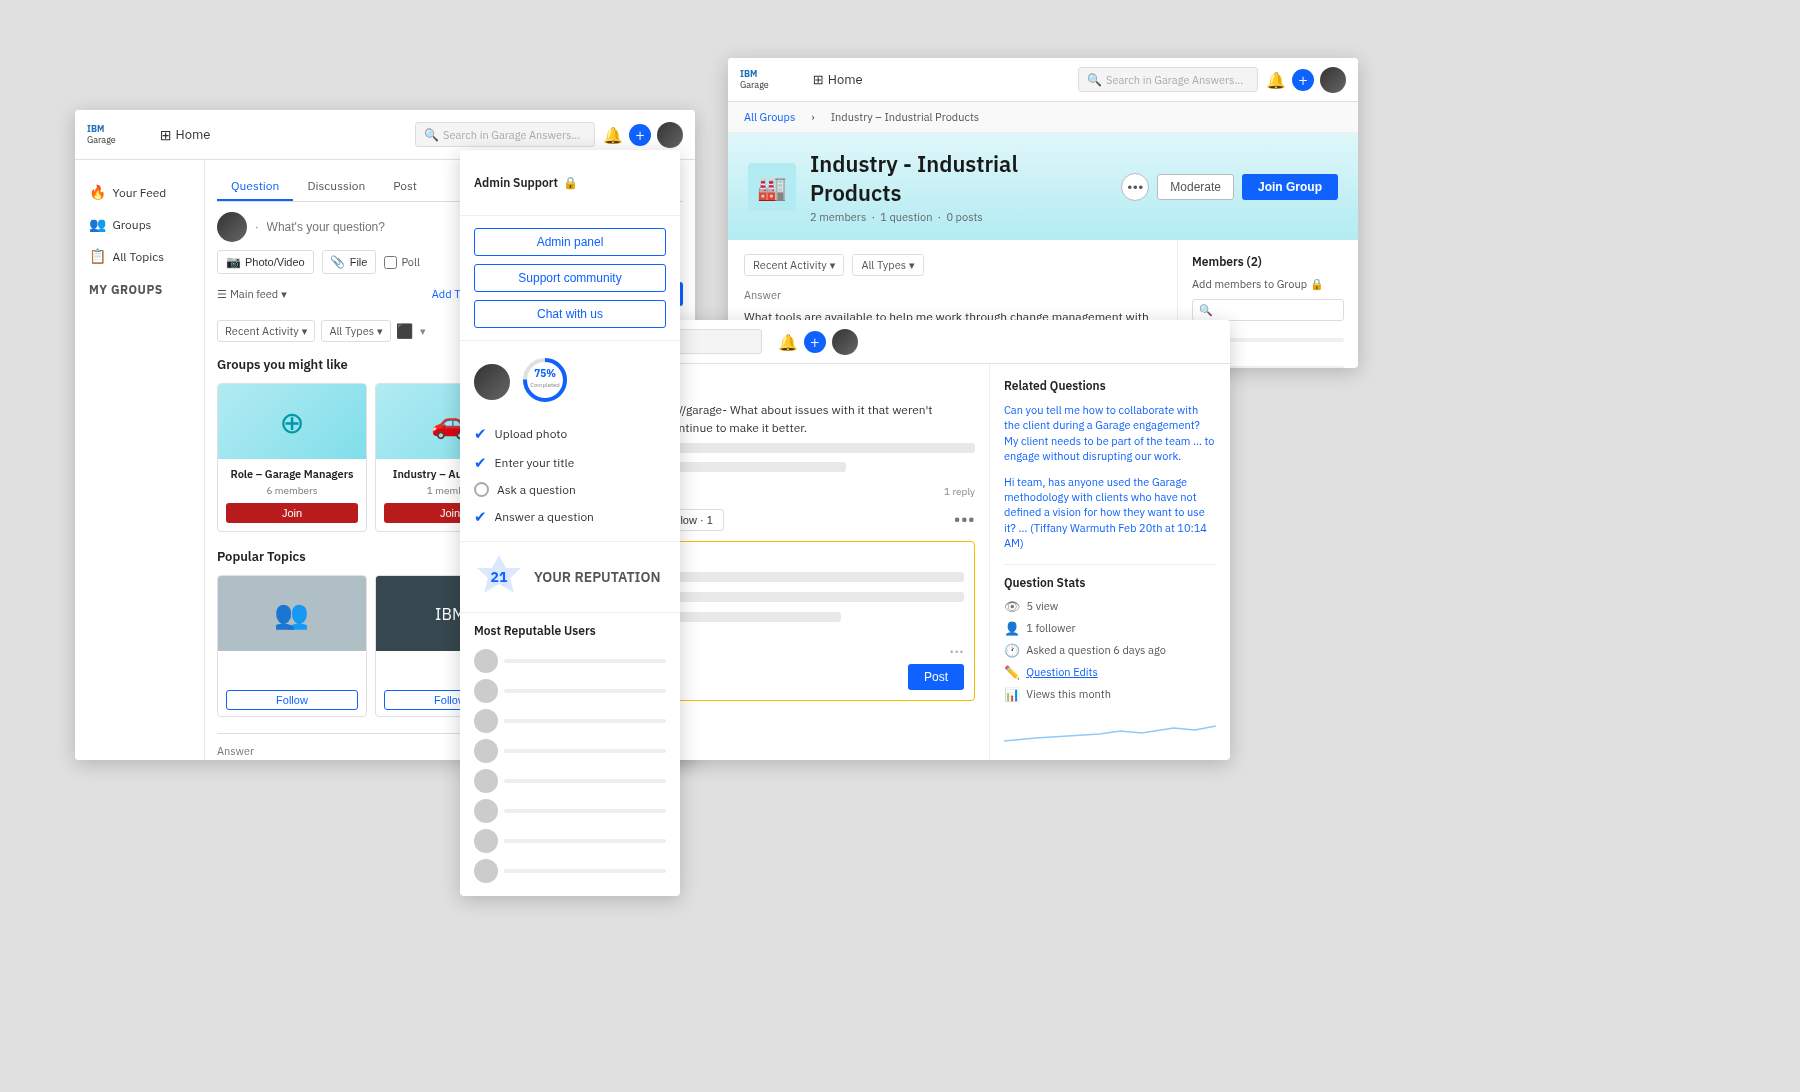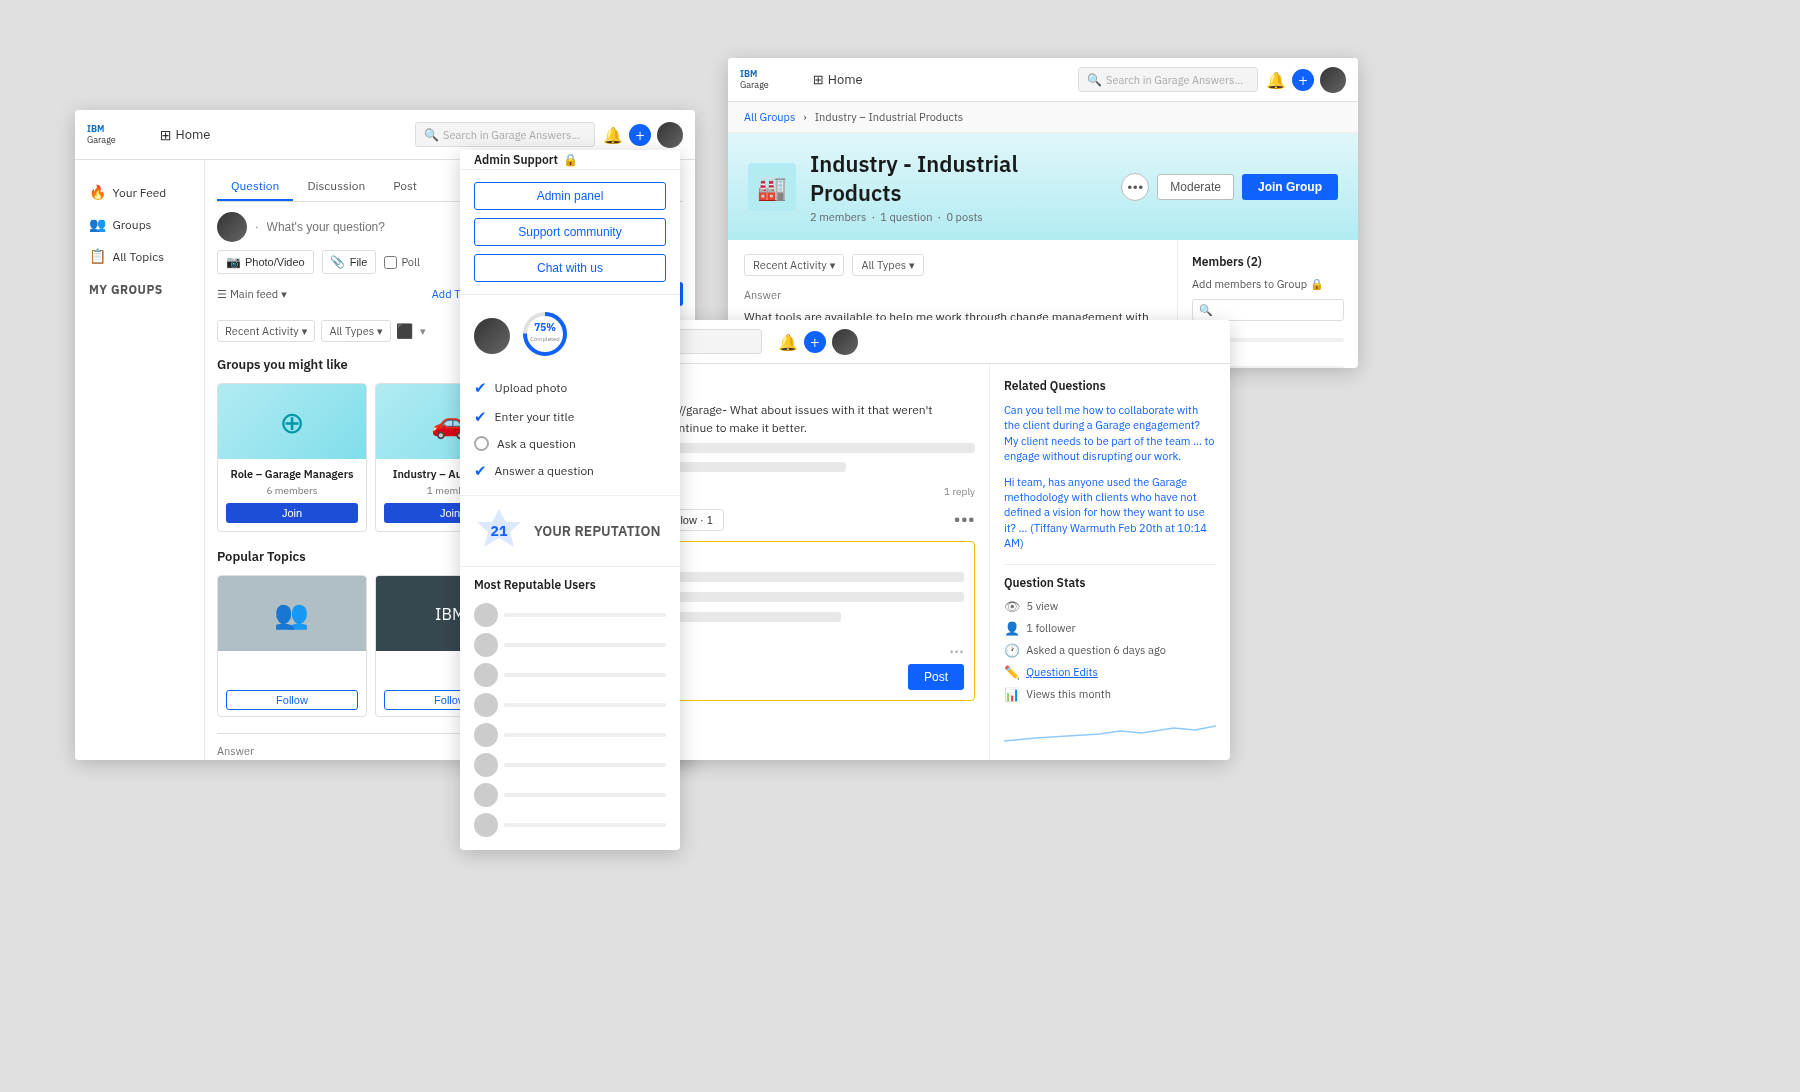--- a/index.html
+++ b/index.html
@@ -300,21 +300,21 @@
       font-weight: 600;
       color: #222;
       margin-bottom: 3px;
     }
     .group-card-members {
       font-size: 10px;
       color: #777;
       margin-bottom: 6px;
     }
     .join-btn {
-      background: #1d4ed8;
+      background: #b91c1c;
       color: #fff;
       border: none;
       border-radius: 3px;
       padding: 4px 14px;
       font-size: 11px;
       cursor: pointer;
       width: 100%;
     }
 
     
@@ -377,21 +377,21 @@
       top: 150px;
       width: 220px;
       background: #fff;
       border-radius: 4px;
       box-shadow: 0 4px 20px rgba(0,0,0,0.2);
       overflow: hidden;
       z-index: 10;
     }
     .admin-header {
       background: #fff;
-      padding: 2px 14px;
+      padding: 25px 14px;
       font-size: 12px;
       font-weight: 600;
       color: #222;
       display: flex;
       align-items: center;
       gap: 5px;
       border-bottom: 1px solid #eee;
     }
     .admin-body {
       padding: 12px 14px;
@@ -1113,21 +1113,21 @@
       <span style="margin-right:4px;color:#888;">🔍</span>
       <span style="font-size:11px;color:#aaa;">Search in Garage Answers...</span>
     </div>
     <div class="topbar-icons">
       <span style="font-size:16px;color:#555;">🔔</span>
       <div class="icon-plus-btn">+</div>
       <div class="avatar-small"></div>
     </div>
   </div>
 
-  <div style="padding:8px 16px;font-size:11px;color:#555;background:#f9f9f9;border-bottom:1px solid #eee;display:flex;align-items:center;gap:8px;">
+  <div style="padding:8px 16px;font-size:11px;color:#555;background:#f9f9f9;border-bottom:1px solid #eee;display:flex;align-items:center;gap:16px;">
     <span style="color:#0f62fe;cursor:pointer;">All Groups</span>
     <span>›</span>
     <span>Industry – Industrial Products</span>
   </div>
 
   <div class="group-header-teal">
     <div class="group-icon-box">
       <span>🏭</span>
     </div>
     <div class="group-header-info">

